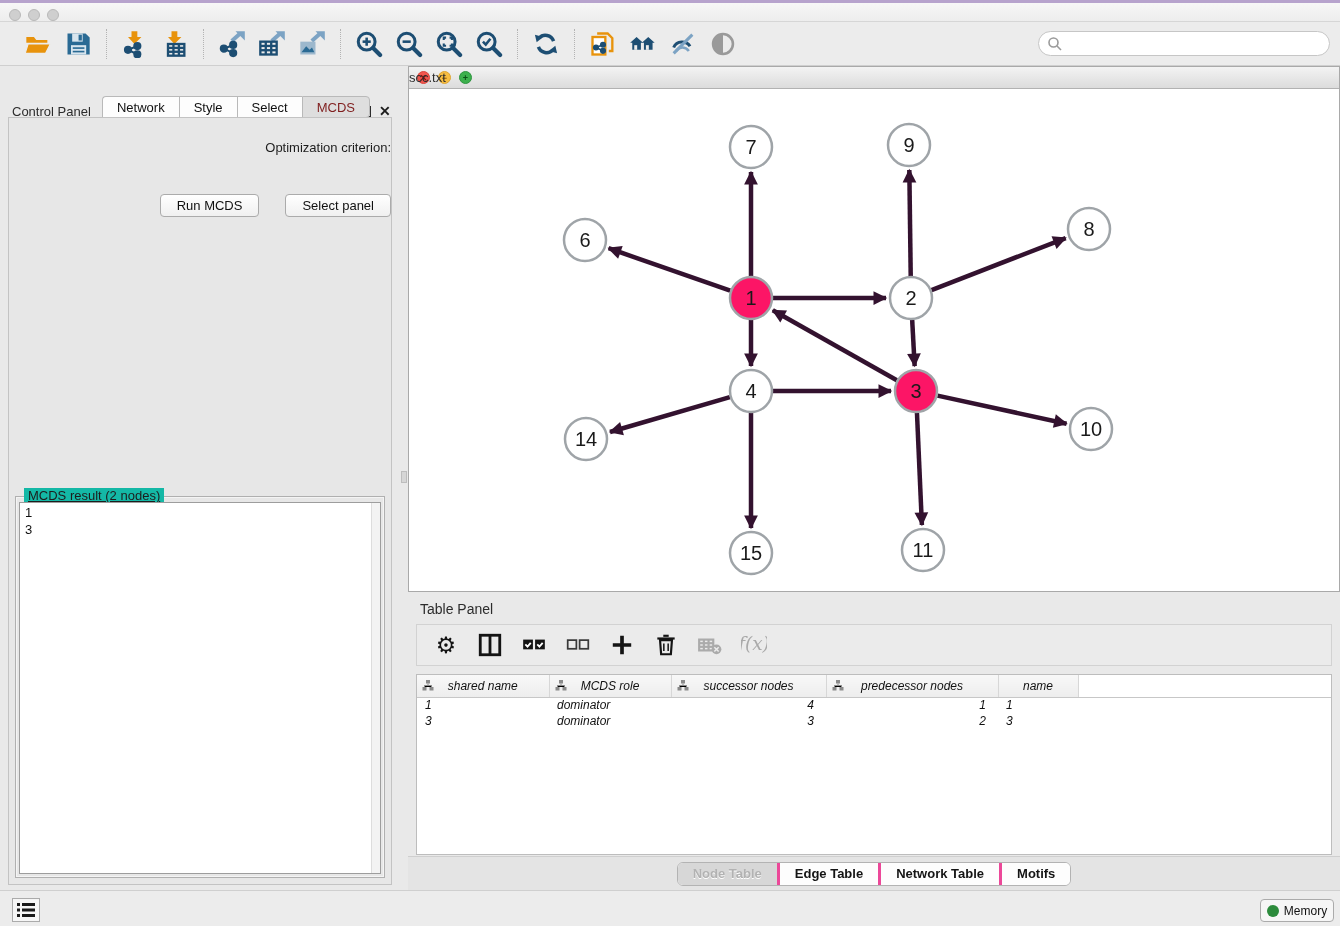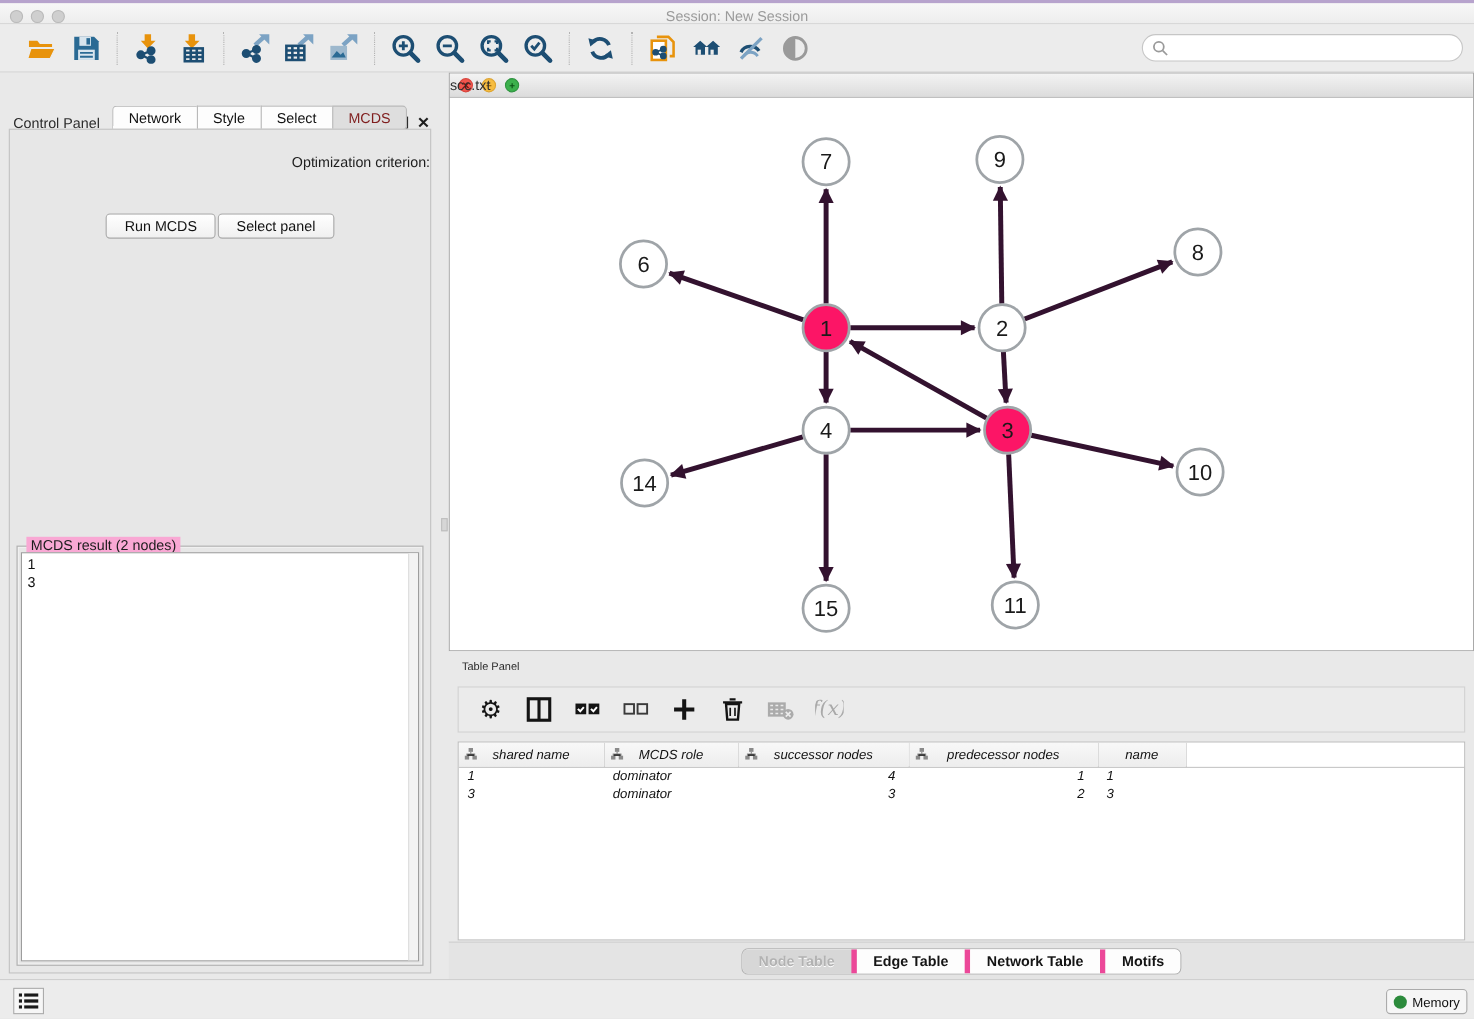--- a/index.html
+++ b/index.html
@@ -29,77 +29,76 @@
   .panel-close { font-size:14px; font-weight:bold; color:#1c1c1c; line-height:11px; }
   #cp-tabs { left:0; top:30px; width:400px; display:flex; justify-content:center;margin-left:36px; }
   .cp-tab { height:22px; padding:0 14px; font-size:13px; background:#fdfdfd; border:1px solid #b9b9b9; border-right:none; display:flex; align-items:center; color:#111; cursor:pointer; }
   .cp-tab:first-child { border-radius:4px 0 0 0; }
   .cp-tab:last-child { border-right:1px solid #b9b9b9; border-radius:0 4px 4px 0; }
   .cp-tab.selected { background:#dedede; color:#7f1d1d; }
   #cp-body { left:8px; top:51px; width:384px; height:768px; border:1px solid #c3c3c3; background:#e7e7e7; }
   #cp-opt-label { width:100%; text-align:right; top:22px; font-size:13px; color:#1d1d1d; }
   #cp-select { left:36px; top:42px; width:312px; height:24px; background:#fff; border:1px solid #a8a8a8; border-radius:5px; display:flex; align-items:center; padding:0 6px 0 10px; font-size:13px; color:#111; cursor:pointer; }
   #cp-select .stepper { margin-left:auto; display:flex; flex-direction:column; gap:1px; }
-  #cp-btn-row { left:0; top:76px; width:100%; display:flex; justify-content:center; gap:2px; }
+  #cp-btn-row { left:0; top:76px; width:100%; display:flex; justify-content:flex-end; gap:26px; }
   .cp-btn { height:23px; padding:0 16px; font-size:13px; color:#111; background:linear-gradient(#ffffff,#f0f0f0); border:1px solid #ababab; border-radius:4px; cursor:pointer; }
   #mcds-groupbox { left:6px; top:378px; width:370px; height:382px; border:1px solid #b0b0b0; box-shadow:inset 0 0 0 1px #f4f4f4; }
-  #mcds-group-label { left:8px; top:-9px; background:#f9a8d4; padding:0 4px; font-size:13px; color:#1d1d1d; }
+  #mcds-group-label { left:8px; top:-9px; background:#14b8a6; padding:0 4px; font-size:13px; color:#1d1d1d;text-decoration:underline; }
   #mcds-result-area { left:3px; top:5px; width:362px; height:372px; background:#fff; border:1px solid #9d9d9d; font-size:13px; color:#111; line-height:17px; padding:1px 5px; white-space:pre; overflow:hidden; }
   #mcds-scrollbar { right:4px; top:6px; width:9px; height:370px; background:#f3f3f3; border-left:1px solid #ddd; }
 
   
   #panel-divider { left:400px; top:66px; width:8px; height:824px; background:#e9e9e9; cursor:col-resize; }
   #panel-divider-grab { left:1px; top:405px; width:6px; height:12px; background:#d6d6d6; border:1px solid #bdbdbd; }
 
   
   #network-window { left:408px; top:66px; width:932px; height:526px; border:1px solid #a9a9a9; background:#fff; }
   #net-titlebar { left:0; top:0; width:930px; height:22px; background:linear-gradient(#f3f3f3,#dcdcdc); border-bottom:1px solid #b2b2b2; }
   .tl { width:13px; height:13px; border-radius:50%; display:flex; align-items:center; justify-content:center; font-size:9px; font-weight:bold; cursor:pointer; }
   .tl.red { background:#f2564e; border:1px solid #d8443c; color:#7e120c; }
   .tl.yellow { background:#f7bd41; border:1px solid #dda534; color:#925e06; }
   .tl.green { background:#3cb04c; border:1px solid #2f9440; color:#0b5216; }
   #net-title { width:100%; text-align:left; top:3px; font-size:13px; color:#2d2d2d; }
   #net-canvas { left:0; top:22px; width:930px; height:502px; background:#fff; }
   #net-resize-handle { left:448px; top:516px; width:9px; height:8px; background:#dedede; border:1px solid #bfbfbf; cursor:row-resize; }
 
   
   #table-panel { left:408px; top:592px; width:932px; height:298px; background:#e9e9e9; }
-  #tp-title { left:12px; top:9px; font-size:10px; color:#2c2c2c; }
+  #tp-title { left:12px; top:9px; font-size:14px; color:#2c2c2c; }
   #tp-toolbar { left:8px; top:32px; width:916px; height:42px; background:#ebebeb; border:1px solid #d2d2d2; display:flex; align-items:center; gap:14px; padding-left:14px; }
   .tp-btn { width:30px; height:30px; border:none; background:transparent; display:flex; align-items:center; justify-content:center; cursor:pointer; }
   #tp-table-wrap { left:8px; top:82px; width:916px; height:181px; background:#fff; border:1px solid #bdbdbd; overflow:hidden; }
   table { border-collapse:collapse; table-layout:fixed; width:916px;font-style:italic; }
   th { height:22px; background:linear-gradient(#f8f8f8,#ededed); border-right:1px solid #d7d7d7; border-bottom:1px solid #c7c7c7; font-size:12px; font-weight:normal; color:#111; position:relative; cursor:pointer; }
   th .th-icon { position:absolute; left:5px; top:5px; }
   td { height:16px; font-size:12px; color:#111; padding:0 8px; cursor:default; }
   td.r { text-align:right; padding-right:12px; }
   #tp-tabbar { left:0; top:264px; width:932px; height:34px; background:#e4e4e4; border-top:1px solid #cfcfcf; display:flex; justify-content:center; align-items:center; }
   #tp-tabs { display:flex; border:1px solid #b3b3b3; border-radius:6px; overflow:hidden; background:#fff; }
-  .tp-tab { height:22px; padding:0 15px; display:flex; align-items:center; font-size:13px; font-weight:600; color:#141414; background:#fdfdfd; border-right:5px solid #ec4899; cursor:pointer; }
+  .tp-tab { height:22px; padding:0 15px; display:flex; align-items:center; font-size:13px; font-weight:600; color:#141414; background:#fdfdfd; border-right:3px solid #ec4899; cursor:pointer; }
   .tp-tab:last-child { border-right:none; }
   .tp-tab.selected { background:#d7d7d7; color:#b2b2b2; text-shadow:0 1px 0 #fff; }
 
   
   #status-bar { left:0; top:890px; width:1340px; height:36px; background:#ececec; border-top:1px solid #cfcfcf; }
   #status-list-btn { left:12px; top:7px; width:28px; height:24px; background:#f6f6f6; border:1px solid #ababab; display:flex; align-items:center; justify-content:center; cursor:pointer; }
   #memory-btn { left:1260px; top:8px; width:74px; height:23px; background:#f6f6f6; border:1px solid #ababab; border-radius:4px; display:flex; align-items:center; justify-content:center; gap:5px; font-size:12px; color:#111; cursor:pointer; }
   #memory-dot { width:12px; height:12px; border-radius:50%; background:#2c8b3c; }
 </style>
 </head>
 <body>
 
 <div class="abs" id="window-accent"></div>
 
 <div class="abs" id="titlebar">
   <div class="abs" id="titlebar-dots">
     <span class="traffic-dot"></span>
     <span class="traffic-dot"></span>
     <span class="traffic-dot"></span>
   </div>
-  <div class="abs" id="window-title">Session: New Session</div>
 </div>
 
 <div class="abs" id="main-toolbar">
     <div class="tb-group">
       <button class="tb-btn">
         <svg width="28" height="28" viewBox="0 0 24 24">
           <path d="M2 6h6.5l2 2.5H20v2.5H2z" fill="#e8930c"></path>
           <path d="M3.5 12h19L18.5 20H1z" fill="#e8930c" stroke="#ececec" stroke-width="1"></path>
         </svg>
       </button>

